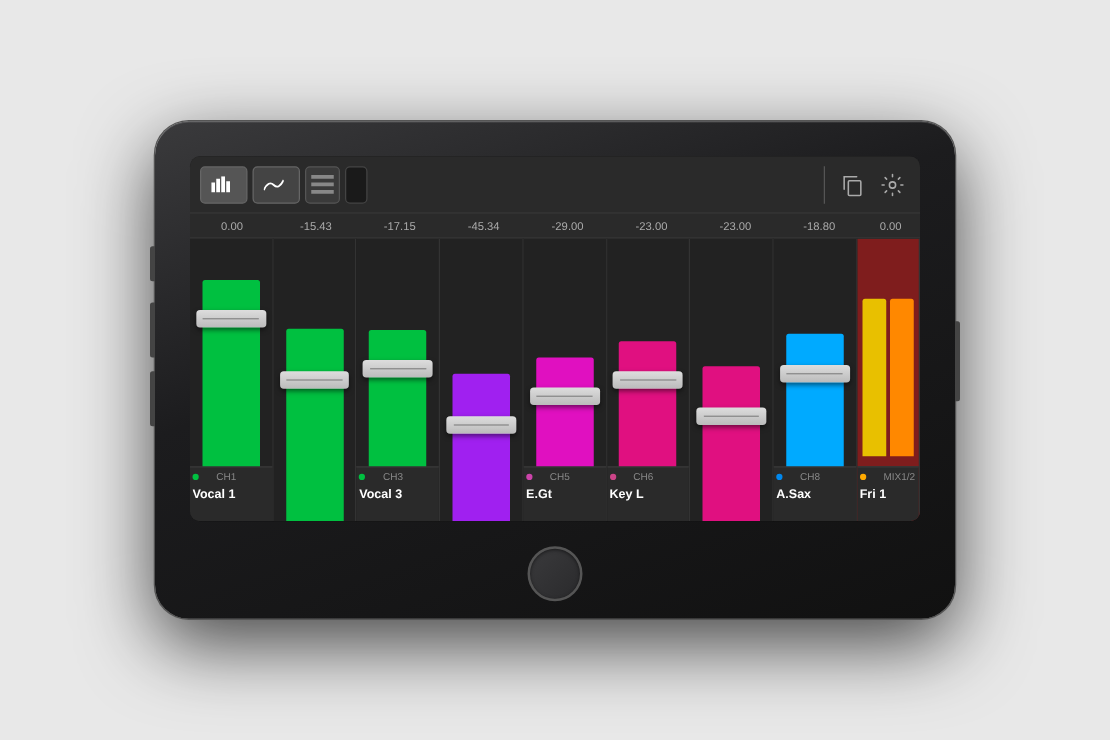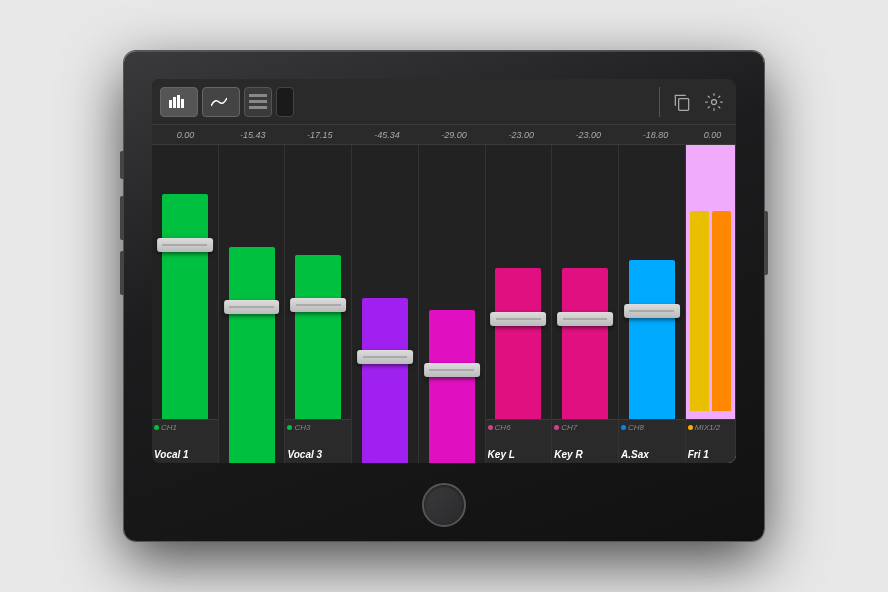--- a/index.html
+++ b/index.html
@@ -19,28 +19,27 @@
       width: 680px;
       height: 540px;
       display: flex;
       justify-content: center;
       align-items: center;
     }
 
     .phone-body {
       position: relative;
       width: 640px;
-      height: 490px;
+      height: 398px;
       background: linear-gradient(160deg, #3a3a3c 0%, #1c1c1e 40%, #111 100%);
-      border-radius: 12px;
+      border-radius: 27px;
       box-shadow:
         0 0 0 1px #555,
         0 20px 60px rgba(0,0,0,0.7),
         inset 0 1px 0 rgba(255,255,255,0.15);
-      font-style: italic;
     }
 
     
     .btn-left-top {
       position: absolute;
       left: -4px;
       top: 100px;
       width: 4px;
       height: 28px;
       background: #444;
@@ -248,21 +247,21 @@
     .channel {
       flex: 1;
       display: flex;
       flex-direction: column;
       border-right: 1px solid #333;
       position: relative;
       background: #222;
     }
     .channel.last {
       flex: 0.75;
-      background: #f0abfc;
+      background: #7f1d1d;
     }
 
     .channel-fader-area {
       flex: 1;
       position: relative;
       display: flex;
       justify-content: center;
       align-items: flex-end;
       padding-bottom: 4px;
       padding-top: 8px;
@@ -304,34 +303,34 @@
       background: #2a2a2a;
       padding: 3px 2px 2px;
       border-top: 1px solid #3a3a3a;
       min-height: 44px;
     }
     .ch-number {
       color: #888;
       font-size: 8px;
       display: flex;
       align-items: center;
-      gap: 2px;
+      gap: 14px;
       text-align: right;
     }
     .ch-number .dot {
       width: 5px;
       height: 5px;
       border-radius: 50%;
       display: inline-block;
     }
     .ch-name {
       color: white;
       font-size: 10px;
       font-weight: 600;
-      margin-top: 17px;
+      margin-top: 4px;
       white-space: nowrap;
       overflow: hidden;
       text-overflow: ellipsis;
     }
   </style>
 </head>
 <body>
 
 <div class="phone-wrapper">
   <div class="phone-body">
@@ -449,46 +448,46 @@
             <div class="channel-fader-area">
               <div class="fader-fill" style="background: rgb(160, 32, 240); height: 52%; bottom: 0px; left: 50%; transform: translateX(-50%); width: 70%; position: absolute; border-radius: 2px 2px 0px 0px;"></div>
               <div class="fader-handle" style="position: absolute; left: 50%; transform: translateX(-50%); width: 85%; height: 14px; background: linear-gradient(rgb(221, 221, 221), rgb(187, 187, 187)); border-radius: 3px; z-index: 2; box-shadow: rgba(0, 0, 0, 0.5) 0px 2px 4px; bottom: 31%;"></div>
             </div>
           </div>
           <div class="channel">
             <div class="channel-fader-area">
               <div class="fader-fill" style="background: rgb(224, 16, 192); height: 48%; bottom: 0px; left: 50%; transform: translateX(-50%); width: 70%; position: absolute; border-radius: 2px 2px 0px 0px;"></div>
               <div class="fader-handle" style="position: absolute; left: 50%; transform: translateX(-50%); width: 85%; height: 14px; background: linear-gradient(rgb(221, 221, 221), rgb(187, 187, 187)); border-radius: 3px; z-index: 2; box-shadow: rgba(0, 0, 0, 0.5) 0px 2px 4px; bottom: 27%;"></div>
             </div>
+            <div class="channel-labels">
+              <div class="ch-number">
+                <span class="dot" style="background: rgb(204, 68, 170);"></span>
+                <span>CH5</span>
+              </div>
+              <div class="ch-name">E.Gt</div>
+            </div>
           </div>
           <div class="channel">
             <div class="channel-fader-area">
               <div class="fader-fill" style="background: rgb(224, 16, 128); height: 55%; bottom: 0px; left: 50%; transform: translateX(-50%); width: 70%; position: absolute; border-radius: 2px 2px 0px 0px;"></div>
               <div class="fader-handle" style="position: absolute; left: 50%; transform: translateX(-50%); width: 85%; height: 14px; background: linear-gradient(rgb(221, 221, 221), rgb(187, 187, 187)); border-radius: 3px; z-index: 2; box-shadow: rgba(0, 0, 0, 0.5) 0px 2px 4px; bottom: 34%;"></div>
             </div>
             <div class="channel-labels">
               <div class="ch-number">
                 <span class="dot" style="background: rgb(204, 68, 136);"></span>
                 <span>CH6</span>
               </div>
               <div class="ch-name">Key L</div>
             </div>
           </div>
           <div class="channel">
             <div class="channel-fader-area">
               <div class="fader-fill" style="background: rgb(224, 16, 128); height: 55%; bottom: 0px; left: 50%; transform: translateX(-50%); width: 70%; position: absolute; border-radius: 2px 2px 0px 0px;"></div>
               <div class="fader-handle" style="position: absolute; left: 50%; transform: translateX(-50%); width: 85%; height: 14px; background: linear-gradient(rgb(221, 221, 221), rgb(187, 187, 187)); border-radius: 3px; z-index: 2; box-shadow: rgba(0, 0, 0, 0.5) 0px 2px 4px; bottom: 34%;"></div>
             </div>
-            <div class="channel-labels">
-              <div class="ch-number">
-                <span class="dot" style="background: rgb(204, 68, 136);"></span>
-                <span>CH7</span>
-              </div>
-              <div class="ch-name">Key R</div>
-            </div>
           </div>
           <div class="channel">
             <div class="channel-fader-area">
               <div class="fader-fill" style="background: rgb(0, 170, 255); height: 58%; bottom: 0px; left: 50%; transform: translateX(-50%); width: 70%; position: absolute; border-radius: 2px 2px 0px 0px;"></div>
               <div class="fader-handle" style="position: absolute; left: 50%; transform: translateX(-50%); width: 85%; height: 14px; background: linear-gradient(rgb(221, 221, 221), rgb(187, 187, 187)); border-radius: 3px; z-index: 2; box-shadow: rgba(0, 0, 0, 0.5) 0px 2px 4px; bottom: 37%;"></div>
             </div>
             <div class="channel-labels">
               <div class="ch-number">
                 <span class="dot" style="background: rgb(0, 136, 238);"></span>
                 <span>CH8</span>

